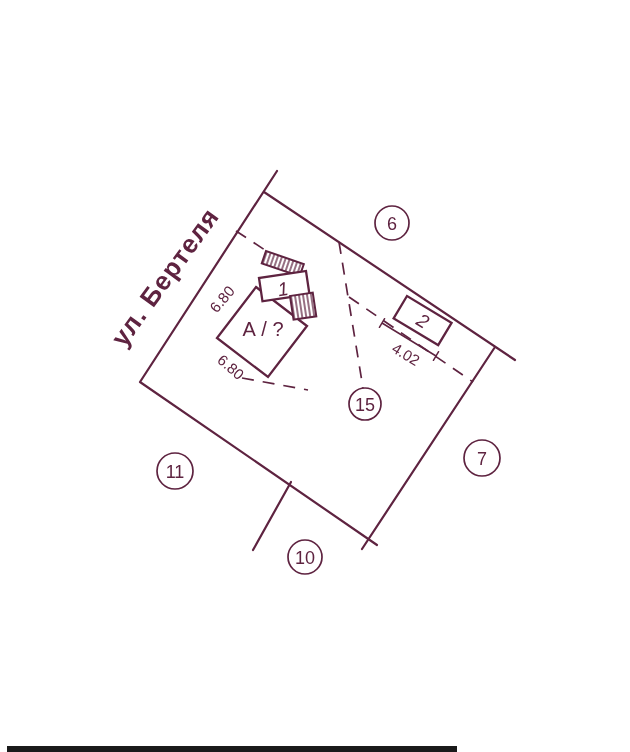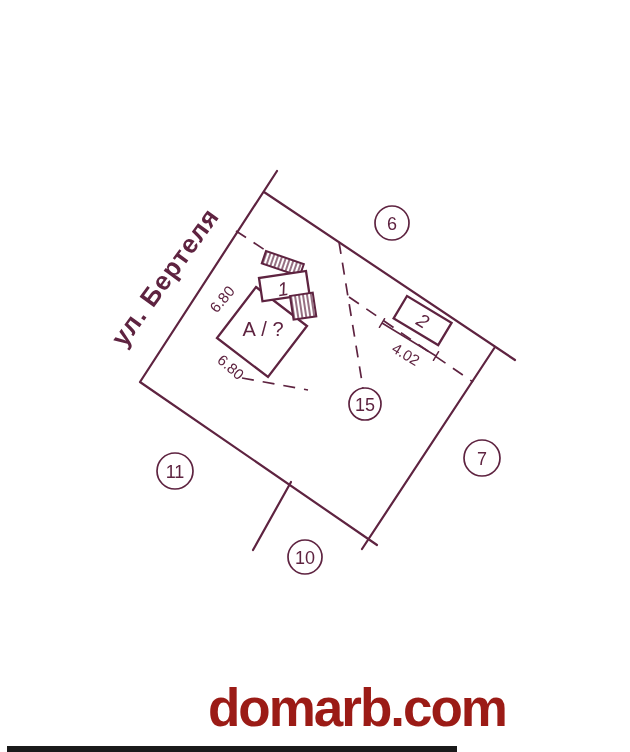--- a/index.html
+++ b/index.html
@@ -122,17 +122,16 @@
       <circle class="marker-circle" cx="175" cy="471" r="18"></circle>
       <text class="marker-text" x="175" y="472" text-anchor="middle" dominant-baseline="central">11</text>
     </g>
 
     <g>
       <circle class="marker-circle" cx="365" cy="404" r="16"></circle>
       <text class="marker-text" x="365" y="405" text-anchor="middle" dominant-baseline="central">15</text>
     </g>
   </svg>
 
-  <div class="watermark">domarb.com</div>
 
   <div class="scan-bar"></div>
 
 </div>
 
 </body></html>

